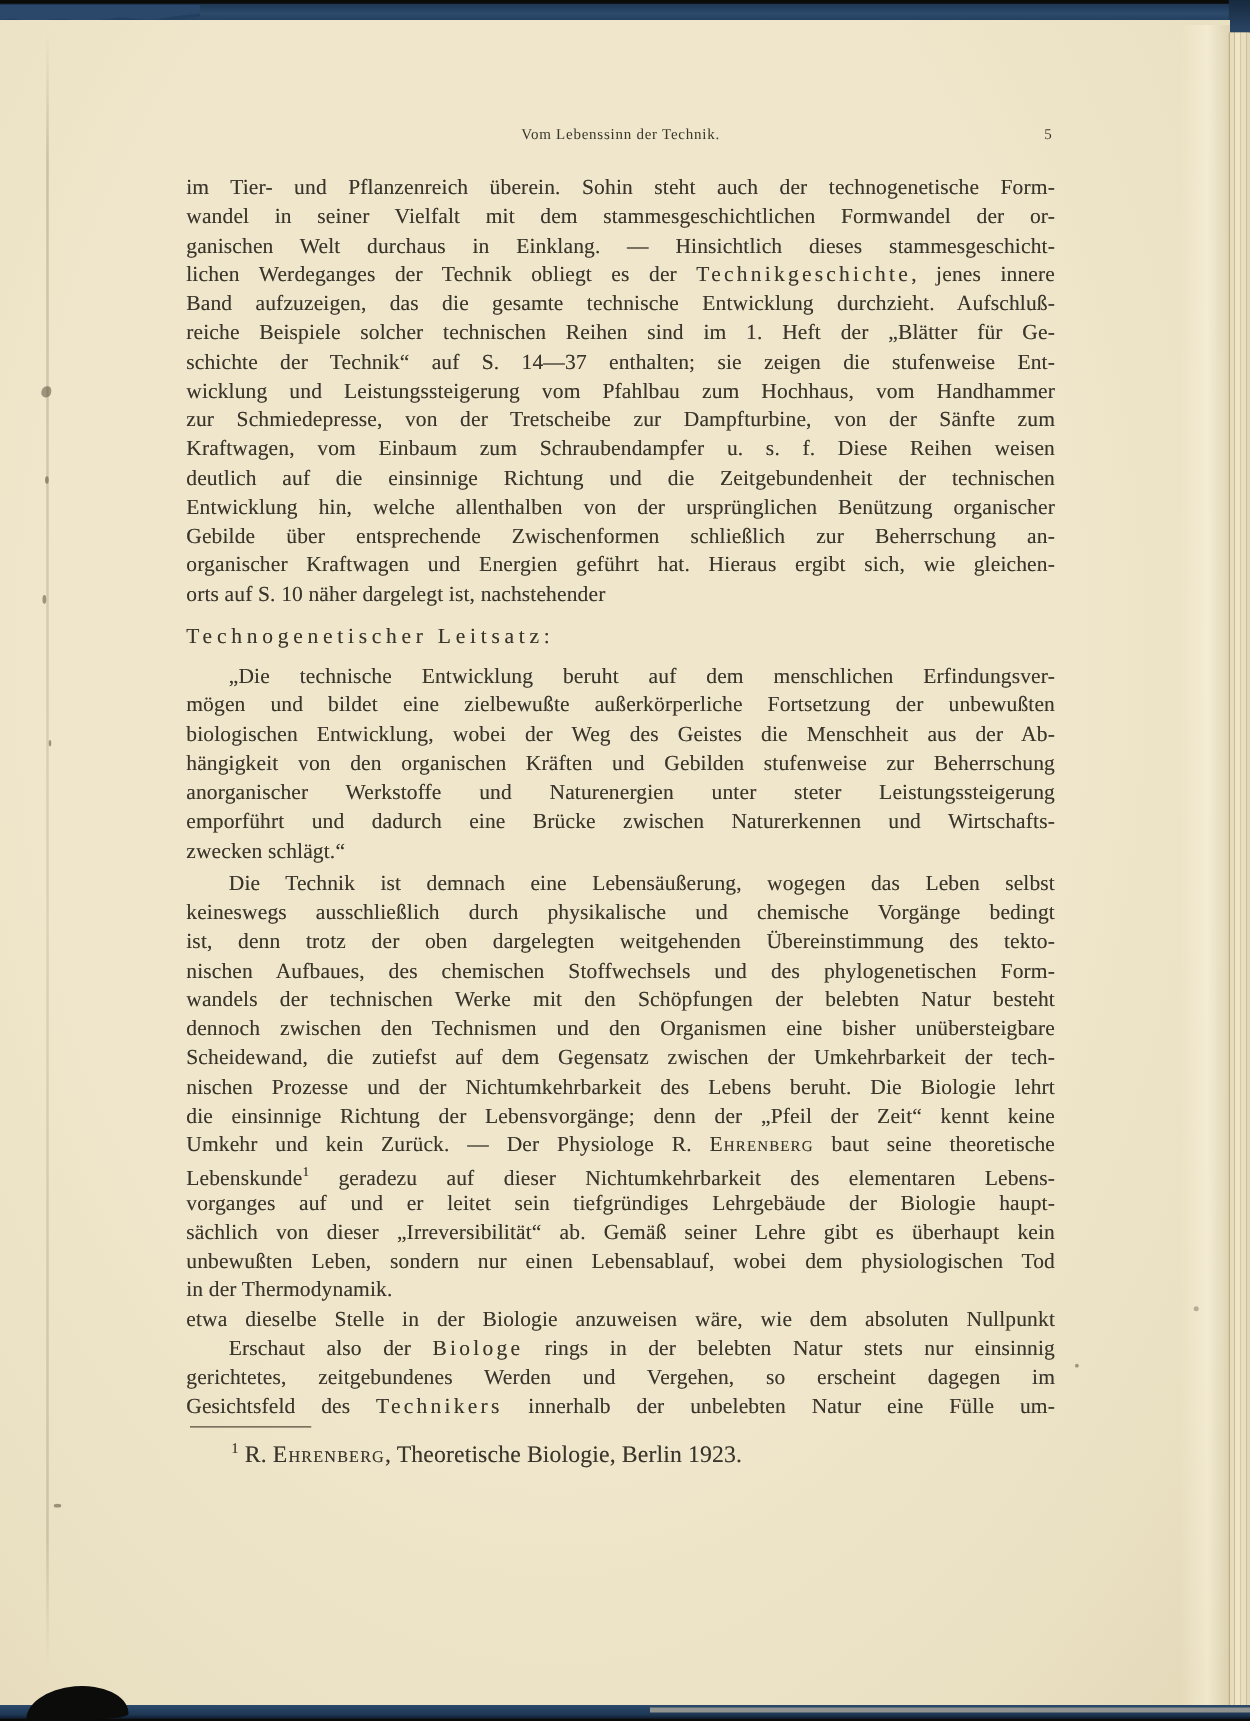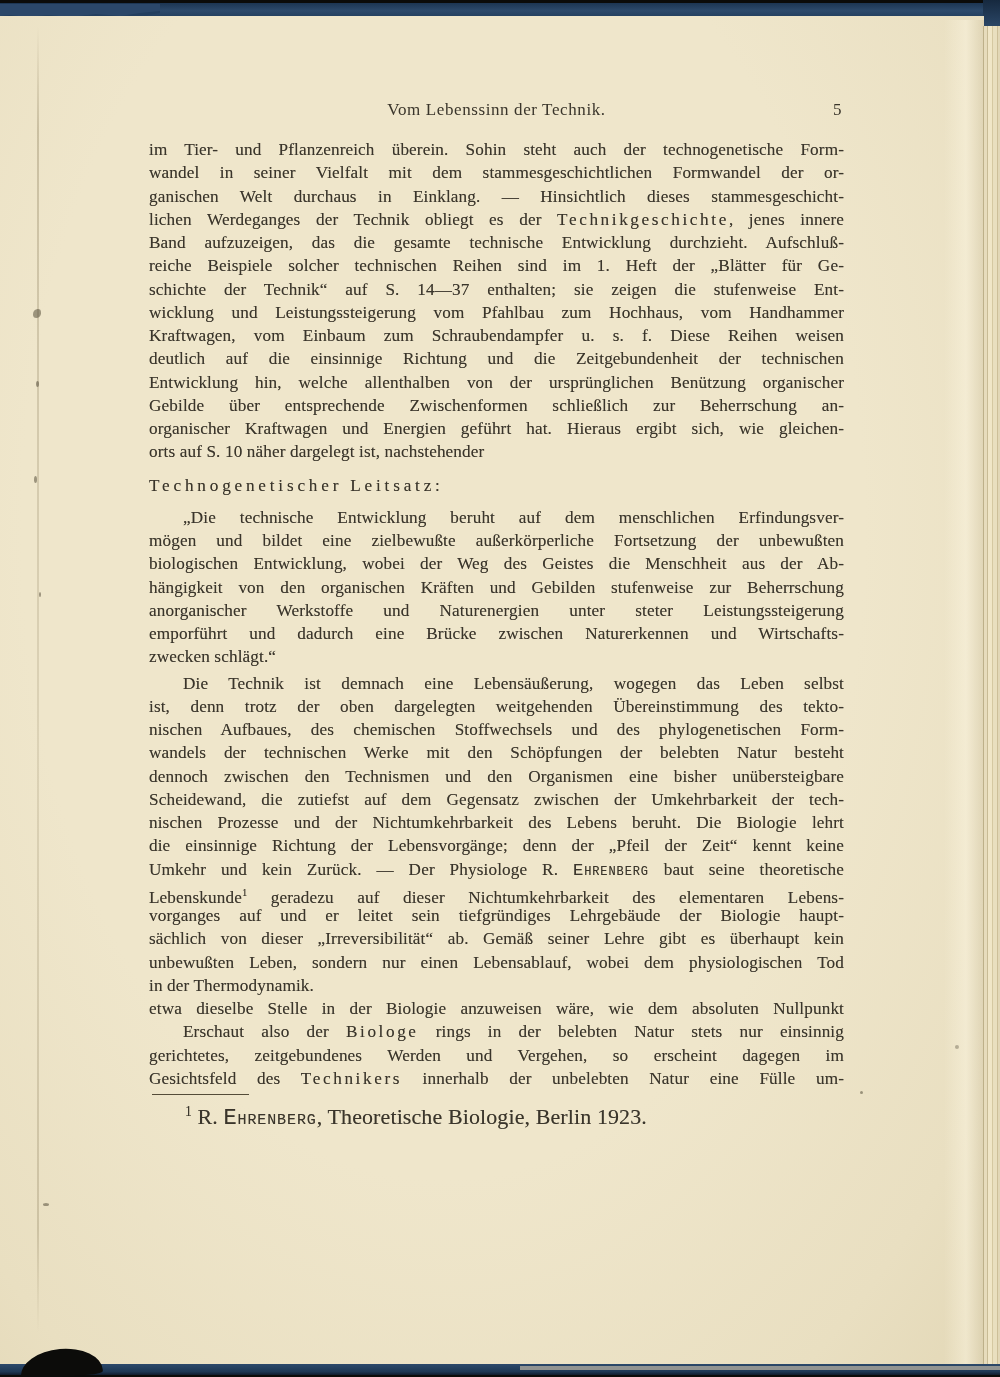--- a/index.html
+++ b/index.html
@@ -28,39 +28,39 @@
   .right-light{position:absolute;right:16px;top:20px;bottom:12px;width:40px;pointer-events:none;
     background:linear-gradient(90deg,rgba(255,250,230,0) 0%,rgba(253,247,227,.45) 55%,rgba(208,196,162,.45) 100%);}
   .edge-stripes{position:absolute;right:0;top:26px;bottom:10px;width:16px;
     background:repeating-linear-gradient(90deg,#e7dcbc 0 3px,#c8bb95 3px 4px,#f0e6c7 4px 8px,#d5c8a1 8px 9px,#e9dfbf 9px 13px,#cdbf99 13px 14px,#e2d7b6 14px 16px);
     box-shadow:-1px 0 0 #bdb089;}
   .crease{position:absolute;left:37px;top:26px;bottom:44px;width:2px;pointer-events:none;
     background:linear-gradient(180deg,rgba(122,107,72,0) 0%,rgba(122,107,72,.30) 8%,rgba(122,107,72,.16) 55%,rgba(122,107,72,.26) 92%,rgba(122,107,72,0) 100%);}
   .speck{position:absolute;background:#57503d;border-radius:50%;opacity:.55;}
   
   .running-header{position:absolute;top:84px;left:149px;width:695px;height:24px;
-    color:#3a352b;font-size:17px;letter-spacing:.6px;}
+    color:#3a352b;font-size:12px;letter-spacing:.6px;}
   .running-title{text-align:center;}
   .page-num{position:absolute;right:2px;top:0;}
   .text-column{position:absolute;top:122px;left:149px;width:695px;color:#3a352b;
     font-size:17.2px;letter-spacing:.12px;
     text-shadow:0 0 .5px rgba(58,53,43,.45);}
   .line{height:23.25px;line-height:23.25px;white-space:normal;
     text-align:justify;text-align-last:justify;}
   .line.last{text-align-last:left;}
   .line.indent{padding-left:34px;}
   .heading{height:23.25px;line-height:23.25px;text-align:left;letter-spacing:3.8px;
     margin:10px 0 9px 0;}
   #content > .para:nth-child(3){margin-bottom:0;}
   #content > .para3{margin-top:3px;}
   .sperr{letter-spacing:2.6px;}
-  .sc{font-variant:small-caps;letter-spacing:.9px;font-family:Liberation Mono, monospace;}
+  .sc{font-variant:small-caps;letter-spacing:.9px;}
   sup.sup{font-size:.62em;letter-spacing:0;}
   .footnote-rule{margin:4px 0 0 3px;width:97px;border-top:1.6px solid #544c39;}
-  .footnote{margin-top:6px;padding-left:36px;font-size:22px;line-height:22px;
+  .footnote{margin-top:6px;padding-left:36px;font-size:19px;line-height:22px;
     letter-spacing:.1px;}
 </style>
 </head>
 <body>
 
 <div class="top-navy"></div>
 <div class="corner-navy"></div>
 <svg class="fray" width="160" height="22" viewBox="0 0 160 22">
   <path fill="#233f5f" d="M0,0 H160 V9 L148,11 L138,16 L126,10 L112,15 L100,19 L88,11 L76,16 L63,21 L51,13 L39,17 L27,12 L14,19 L5,14 L0,17 Z"></path>
   <path fill="#2d4a6b" opacity=".8" d="M0,0 H160 V7 L140,9 L120,12 L96,10 L70,13 L48,11 L26,13 L10,11 L0,12 Z"></path>
@@ -76,39 +76,41 @@
     <div id="content">
         <div class="para para1">
           <div class="line">im Tier- und Pflanzenreich überein.  Sohin steht auch der technogenetische Form-</div>
           <div class="line">wandel in seiner Vielfalt mit dem stammesgeschichtlichen Formwandel der or-</div>
           <div class="line">ganischen Welt durchaus in Einklang. — Hinsichtlich dieses stammesgeschicht-</div>
           <div class="line">lichen Werdeganges der Technik obliegt es der <span class="sperr">Technikgeschichte</span>, jenes innere</div>
           <div class="line">Band aufzuzeigen, das die gesamte technische Entwicklung durchzieht.  Aufschluß-</div>
           <div class="line">reiche Beispiele solcher technischen Reihen sind im 1. Heft der „Blätter für Ge-</div>
           <div class="line">schichte der Technik“ auf S. 14—37 enthalten; sie zeigen die stufenweise Ent-</div>
           <div class="line">wicklung und Leistungssteigerung vom Pfahlbau zum Hochhaus, vom Handhammer</div>
+          <div class="line">zur Schmiedepresse, von der Tretscheibe zur Dampfturbine, von der Sänfte zum</div>
           <div class="line">Kraftwagen, vom Einbaum zum Schraubendampfer u. s. f.  Diese Reihen weisen</div>
           <div class="line">deutlich auf die einsinnige Richtung und die Zeitgebundenheit der technischen</div>
           <div class="line">Entwicklung hin, welche allenthalben von der ursprünglichen Benützung organischer</div>
           <div class="line">Gebilde über entsprechende Zwischenformen schließlich zur Beherrschung an-</div>
           <div class="line">organischer Kraftwagen und Energien geführt hat.  Hieraus ergibt sich, wie gleichen-</div>
           <div class="line last">orts auf S. 10 näher dargelegt ist, nachstehender</div>
         </div>
         <div class="heading">Technogenetischer Leitsatz:</div>
         <div class="para para2">
           <div class="line indent">„Die technische Entwicklung beruht auf dem menschlichen Erfindungsver-</div>
           <div class="line">mögen und bildet eine zielbewußte außerkörperliche Fortsetzung der unbewußten</div>
           <div class="line">biologischen Entwicklung, wobei der Weg des Geistes die Menschheit aus der Ab-</div>
           <div class="line">hängigkeit von den organischen Kräften und Gebilden stufenweise zur Beherrschung</div>
           <div class="line">anorganischer Werkstoffe und Naturenergien unter steter Leistungssteigerung</div>
           <div class="line">emporführt und dadurch eine Brücke zwischen Naturerkennen und Wirtschafts-</div>
           <div class="line last">zwecken schlägt.“</div>
         </div>
         <div class="para para3">
           <div class="line indent">Die Technik ist demnach eine Lebensäußerung, wogegen das Leben selbst</div>
+          <div class="line">keineswegs ausschließlich durch physikalische und chemische Vorgänge bedingt</div>
           <div class="line">ist, denn trotz der oben dargelegten weitgehenden Übereinstimmung des tekto-</div>
           <div class="line">nischen Aufbaues, des chemischen Stoffwechsels und des phylogenetischen Form-</div>
           <div class="line">wandels der technischen Werke mit den Schöpfungen der belebten Natur besteht</div>
           <div class="line">dennoch zwischen den Technismen und den Organismen eine bisher unübersteigbare</div>
           <div class="line">Scheidewand, die zutiefst auf dem Gegensatz zwischen der Umkehrbarkeit der tech-</div>
           <div class="line">nischen Prozesse und der Nichtumkehrbarkeit des Lebens beruht. Die Biologie lehrt</div>
           <div class="line">die einsinnige Richtung der Lebensvorgänge; denn der „Pfeil der Zeit“ kennt keine</div>
           <div class="line">Umkehr und kein Zurück. — Der Physiologe R. <span class="sc">Ehrenberg</span> baut seine theoretische</div>
           <div class="line">Lebenskunde<sup class="sup">1</sup> geradezu auf dieser Nichtumkehrbarkeit des elementaren Lebens-</div>
           <div class="line">vorganges auf und er leitet sein tiefgründiges Lehrgebäude der Biologie haupt-</div>

